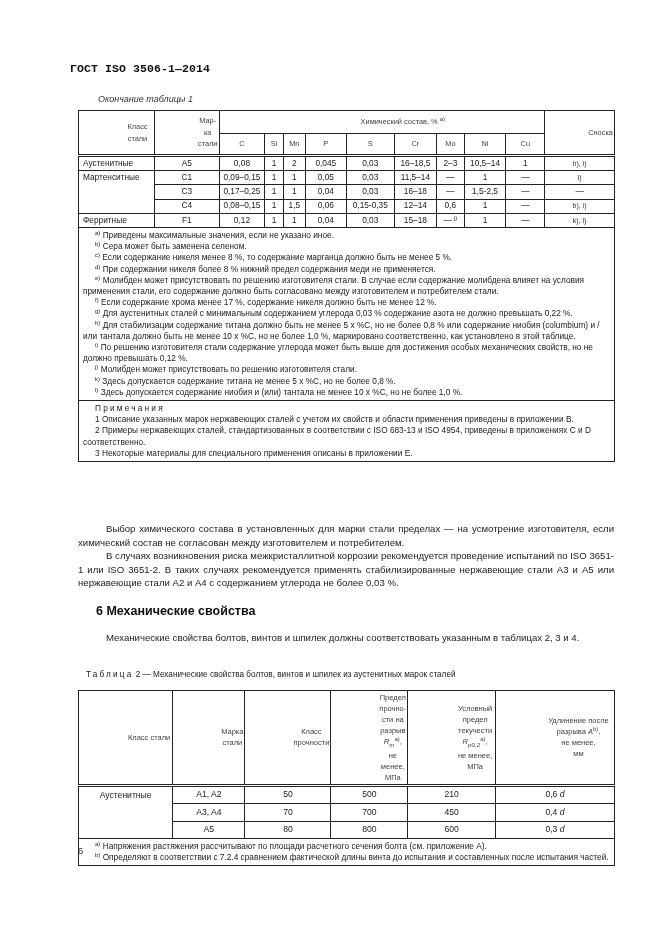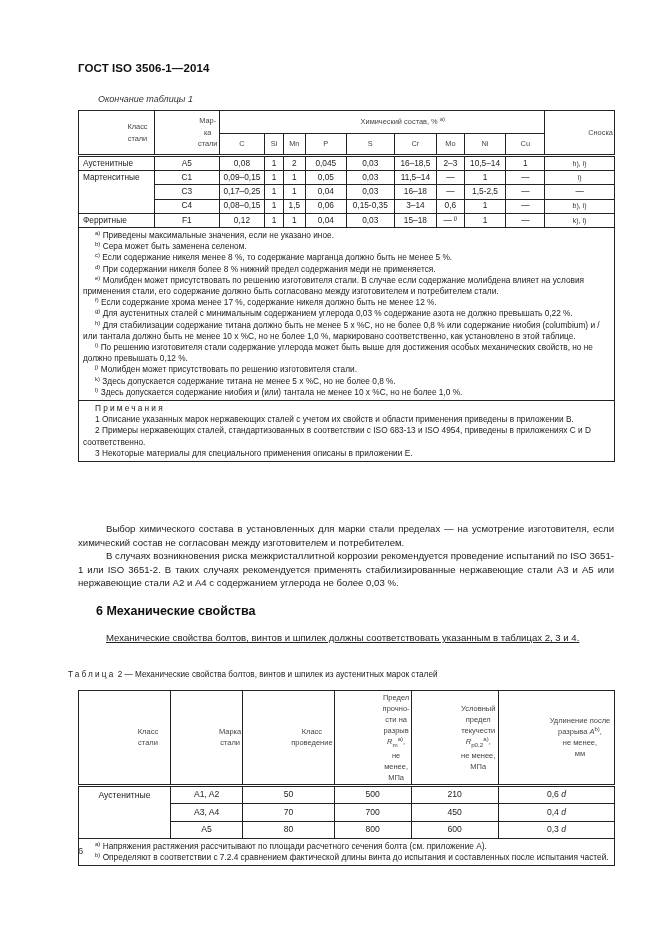--- a/index.html
+++ b/index.html
@@ -1,40 +1,40 @@
 <!DOCTYPE html>
 <html><head>
 <meta charset="utf-8">
 <style>
   html, body { margin:0; padding:0; background:#ffffff; }
   body { width:661px; height:935px; position:relative; overflow:hidden;
          font-family:"Liberation Sans", sans-serif; color:#222; }
   .page { position:absolute; left:0; top:0; width:661px; height:935px; }
-  .hdr { position:absolute; left:78px; top:62px; font-weight:bold; font-size:11.5px; letter-spacing:0.1px; color:#111; }
+  .hdr { position:absolute; left:70px; top:62px; font-weight:bold; font-size:11.5px; letter-spacing:0.1px; color:#111;font-family:Liberation Mono, monospace; }
   .tcap { position:absolute; left:78px; top:94px; font-style:italic; font-size:9px; color:#333;margin-left:20px; }
   table { border-collapse:collapse; }
   .t1 { position:absolute; left:78px; top:110px; width:537px; font-size:8.3px; }
   .t1 td, .t1 th { border:1px solid #222; text-align:center; font-weight:normal; padding:0 1px; line-height:11.5px; }
   .t1 th { color:#444; font-size:7.4px; }
   .t1 .h1 th { height:22px;padding-left:43px; }
   .t1 .h2 th { height:20px; }
   .t1 .hsep td { border-top:3px double #222; }
   .t1 td.cls { text-align:left; padding-left:4px; }
   .t1 tbody td { height:13.2px; }
   .t1 td.noborder-b { border-bottom:none; }
   .t1 td.noborder-t { border-top:none; }
   sup { font-size:6px; vertical-align:3px; line-height:0; }
   .fn { font-size:7px; color:#333; }
   .notes { text-align:left !important; padding:2px 4px !important; font-size:8.3px; line-height:11.2px !important; color:#222; }
   .notes p { margin:0; text-indent:12px; }
   .spaced { letter-spacing:2.2px; }
   .body-p { position:absolute; left:78px; width:536px; font-size:9.6px; line-height:13.6px; text-align:justify; color:#222; }
   .body-p p { margin:0; text-indent:28px; }
   .sec { position:absolute; left:96px; top:604px; font-weight:bold; font-size:12.5px; color:#111; }
-  .t2cap { position:absolute; left:68px; top:670px; font-size:8.2px; color:#222; }
+  .t2cap { position:absolute; left:86px; top:670px; font-size:8.2px; color:#222; }
   .t2 { position:absolute; left:78px; top:690px; width:537px; font-size:8.6px; }
   .t2 td, .t2 th { border:1px solid #222; text-align:center; font-weight:normal; line-height:11px; }
   .t2 th { color:#444; font-size:7.5px; height:56px;padding-left:48px; }
   .t2 tbody td { height:14.5px; }
   .t2 .first td { border-top:3px double #222; }
   .pnum { position:absolute; left:78px; top:845px; font-size:9.5px; color:#333; }
   i.it { font-style:italic; }
 </style>
 </head>
 <body>
@@ -128,21 +128,21 @@
         <td>—</td>
       </tr>
       <tr>
         <td class="cls noborder-t"></td>
         <td>C4</td>
         <td>0,08–0,15</td>
         <td>1</td>
         <td>1,5</td>
         <td>0,06</td>
         <td>0,15-0,35</td>
-        <td>3–14</td>
+        <td>12–14</td>
         <td>0,6</td>
         <td>1</td>
         <td>—</td>
         <td class="fn">b), i)</td>
       </tr>
       <tr>
         <td class="cls">Ферритные</td>
         <td>F1</td>
         <td>0,12</td>
         <td>1</td>
@@ -181,42 +181,42 @@
       </tr>
     </tbody>
   </table>
 
   <div class="body-p" style="top:522px;">
     <p>Выбор химического состава в установленных для марки стали пределах — на усмотрение изготовителя, если химический состав не согласован между изготовителем и потребителем.</p>
     <p>В случаях возникновения риска межкристаллитной коррозии рекомендуется проведение испытаний по ISO 3651-1 или ISO 3651-2. В таких случаях рекомендуется применять стабилизированные нержавеющие стали A3 и A5 или нержавеющие стали A2 и A4 с содержанием углерода не более 0,03 %.</p>
   </div>
 
   <div class="sec">6 Механические свойства</div>
-  <div class="body-p" style="top:631px;text-decoration:underline;">
+  <div class="body-p" style="top:631px;">
     <p>Механические свойства болтов, винтов и шпилек должны соответствовать указанным в таблицах 2, 3 и 4.</p>
   </div>
 
   <div class="t2cap">
     <span class="spaced">Таблица</span><span> 2 — Механические свойства болтов, винтов и шпилек из аустенитных марок сталей</span>
   </div>
 
   <table class="t2">
     <colgroup>
       <col style="width:111px">
         <col style="width:59px">
         <col style="width:61px">
         <col style="width:75px">
         <col style="width:90px">
         <col style="width:141px">
     </colgroup>
     <thead>
       <tr>
         <th>Класс стали</th>
         <th><span>Марка</span><br><span>стали</span></th>
-        <th><span>Класс</span><br><span>проведение</span></th>
+        <th><span>Класс</span><br><span>прочности</span></th>
         <th>
           <span>Предел прочно-</span><br>
           <span>сти на разрыв</span><br>
           <i class="it">R</i><sub>m</sub><sup>a)</sup><span>, не менее,</span><br>
           <span>МПа</span>
         </th>
         <th>
           <span>Условный предел</span><br>
           <span>текучести </span><i class="it">R</i><sub>p0,2</sub><sup>a)</sup>,<br>
           <span>не менее,</span><br>

